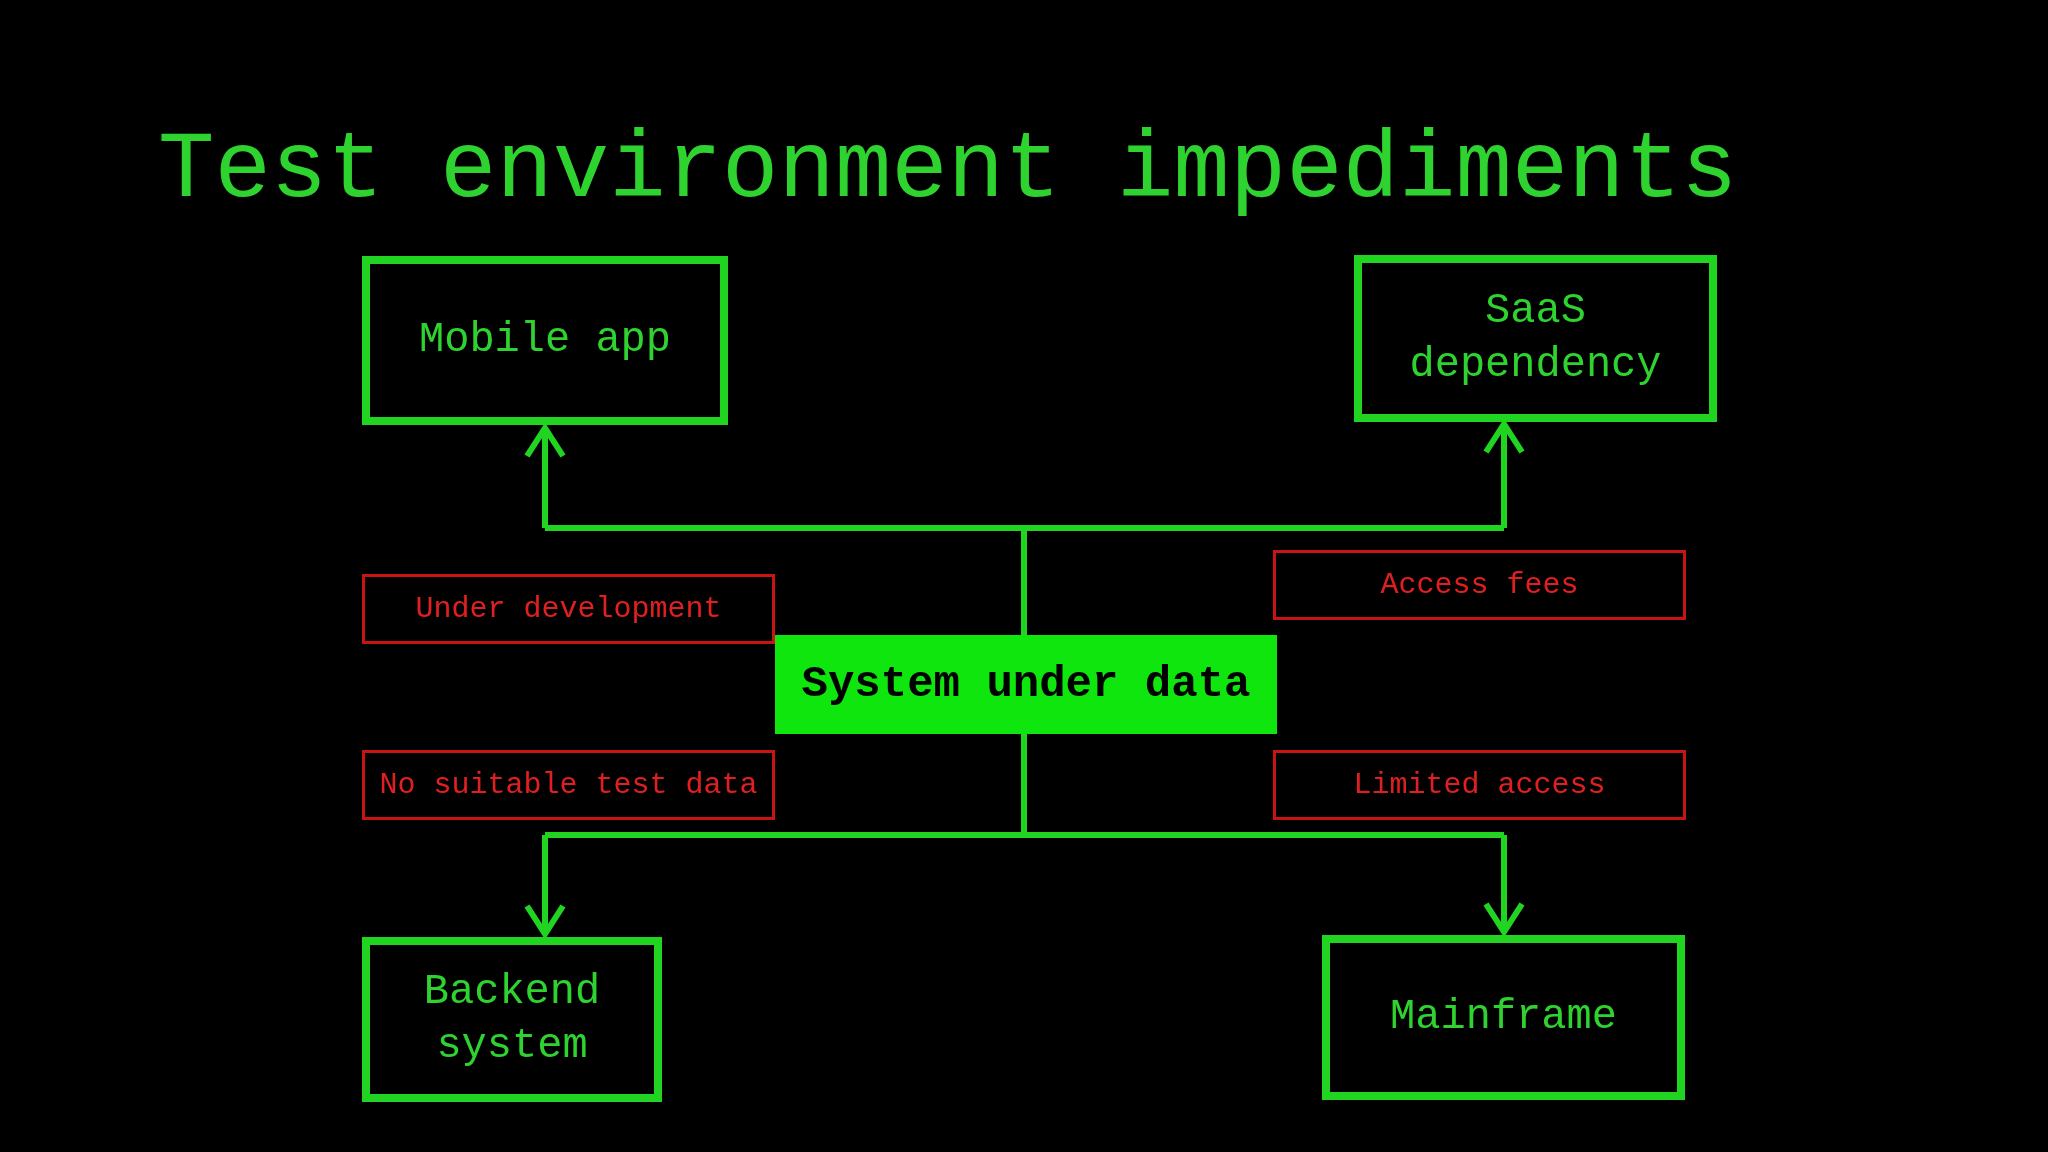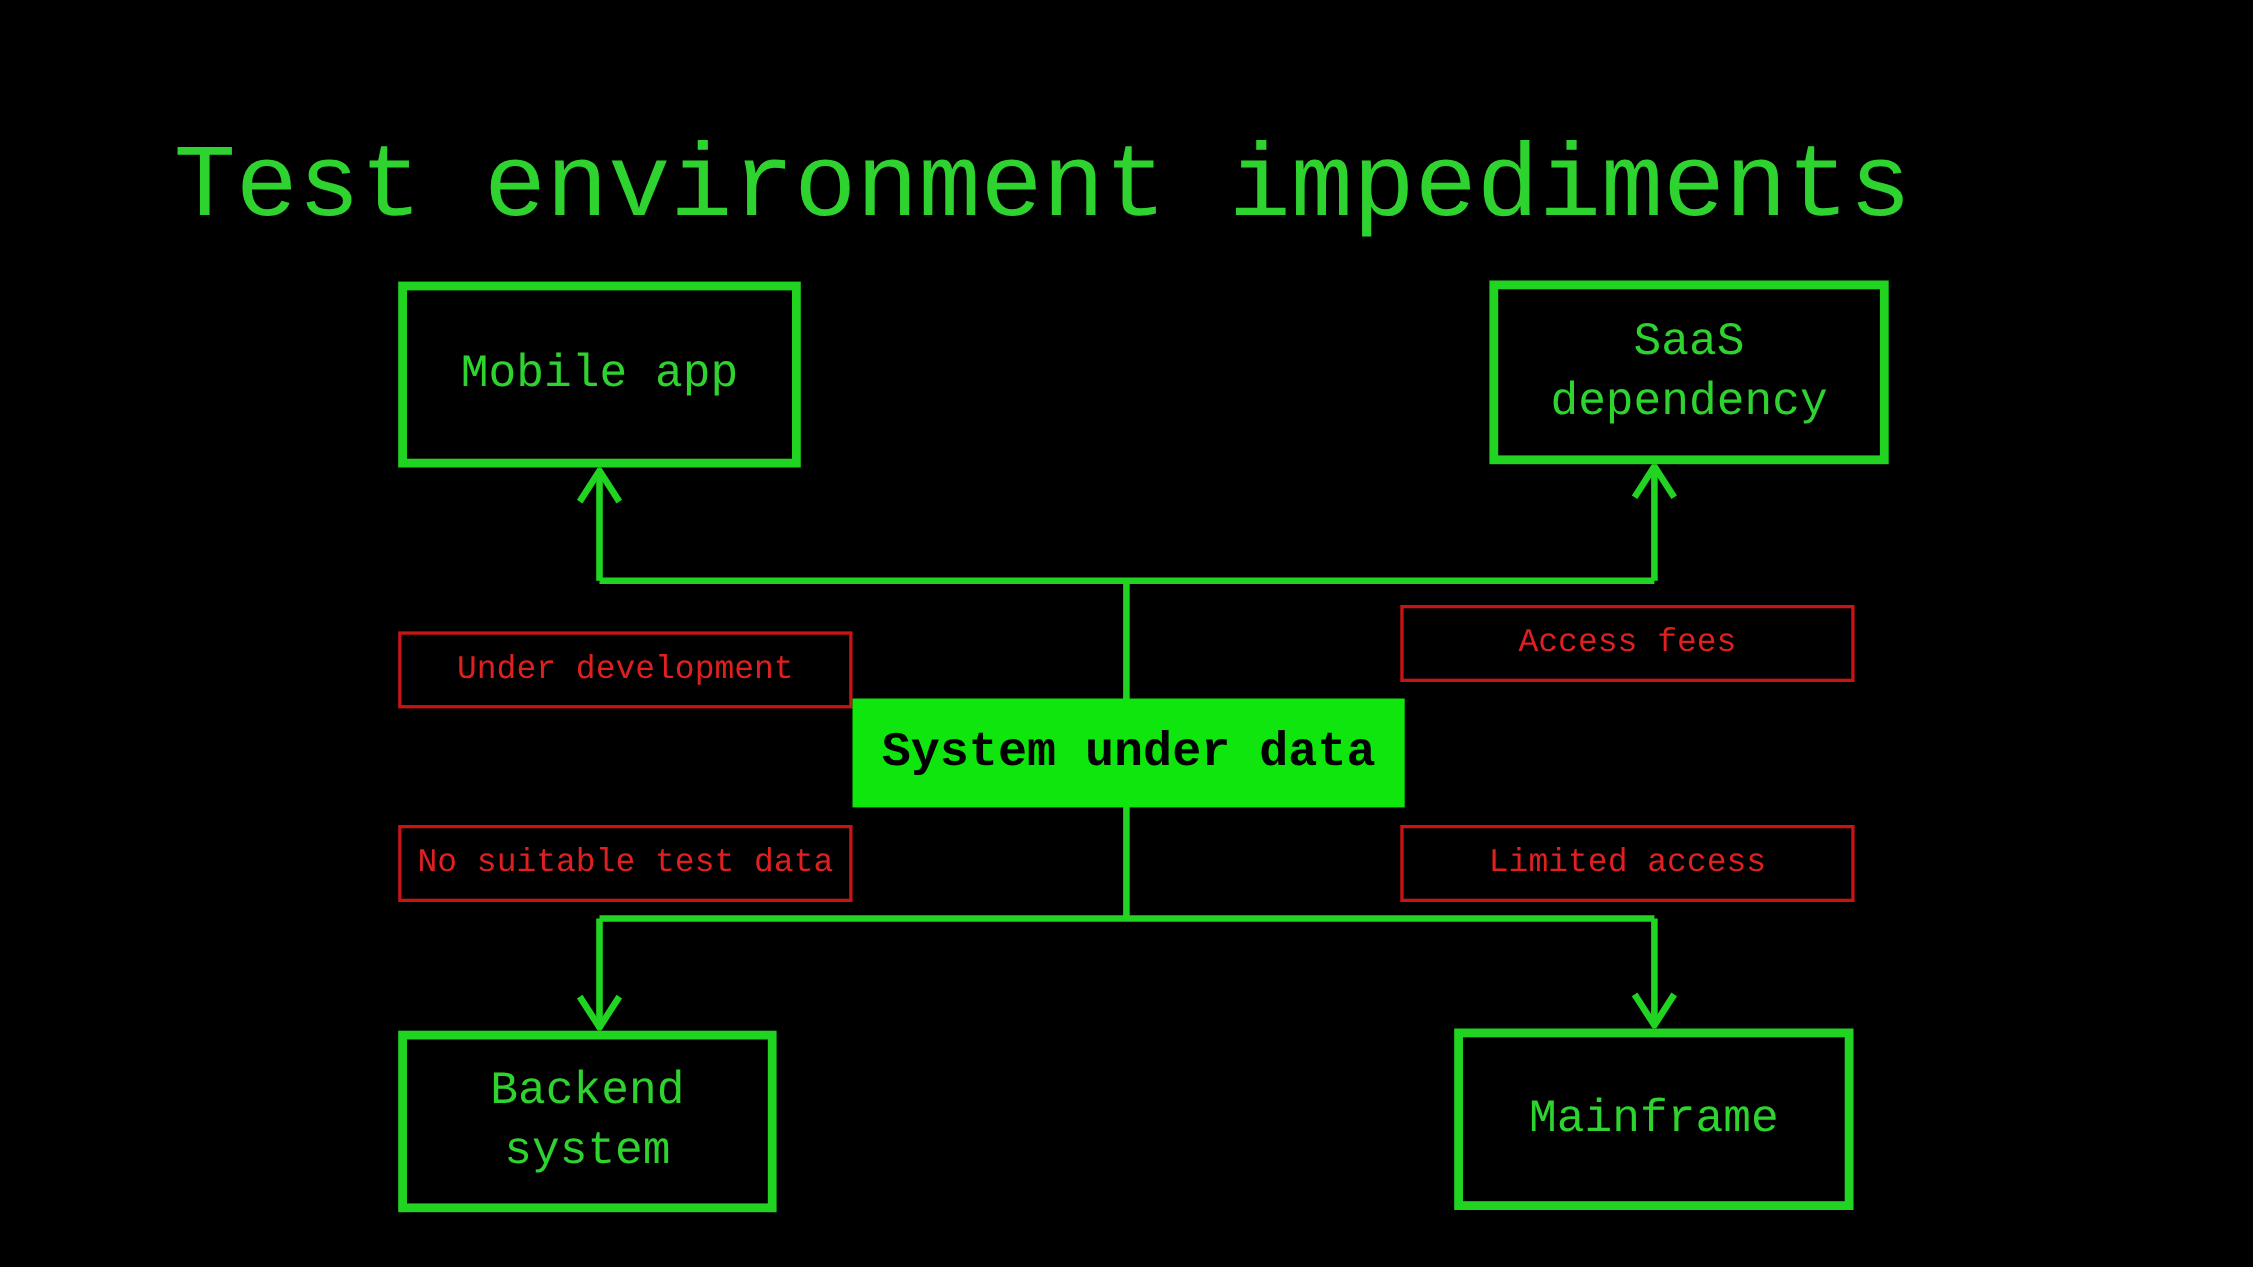--- a/index.html
+++ b/index.html
@@ -53,21 +53,21 @@
     flex-direction:column;
     align-items:center;
     justify-content:center;
     text-align:center;
     font-size:42px;
     line-height:1.28;
     z-index:2;
   }
   .node.mobile-app  {left:362px; top:256px; width:366px; height:169px;align-items:center;}
   .node.saas        {left:1322px;top:255px; width:363px; height:167px;margin-left:32px;}
-  .node.backend     {left:362px; top:937px; width:344px; height:165px;}
+  .node.backend     {left:362px; top:937px; width:300px; height:165px;}
   .node.mainframe   {left:1322px;top:935px; width:363px; height:165px;}
   .node.sut{
     left:775px;top:635px;width:502px;height:99px;
     border:none;
     background:var(--green-fill);
     color:var(--sut-text);
     font-weight:700;
     font-size:44px;
     z-index:3;
   }

